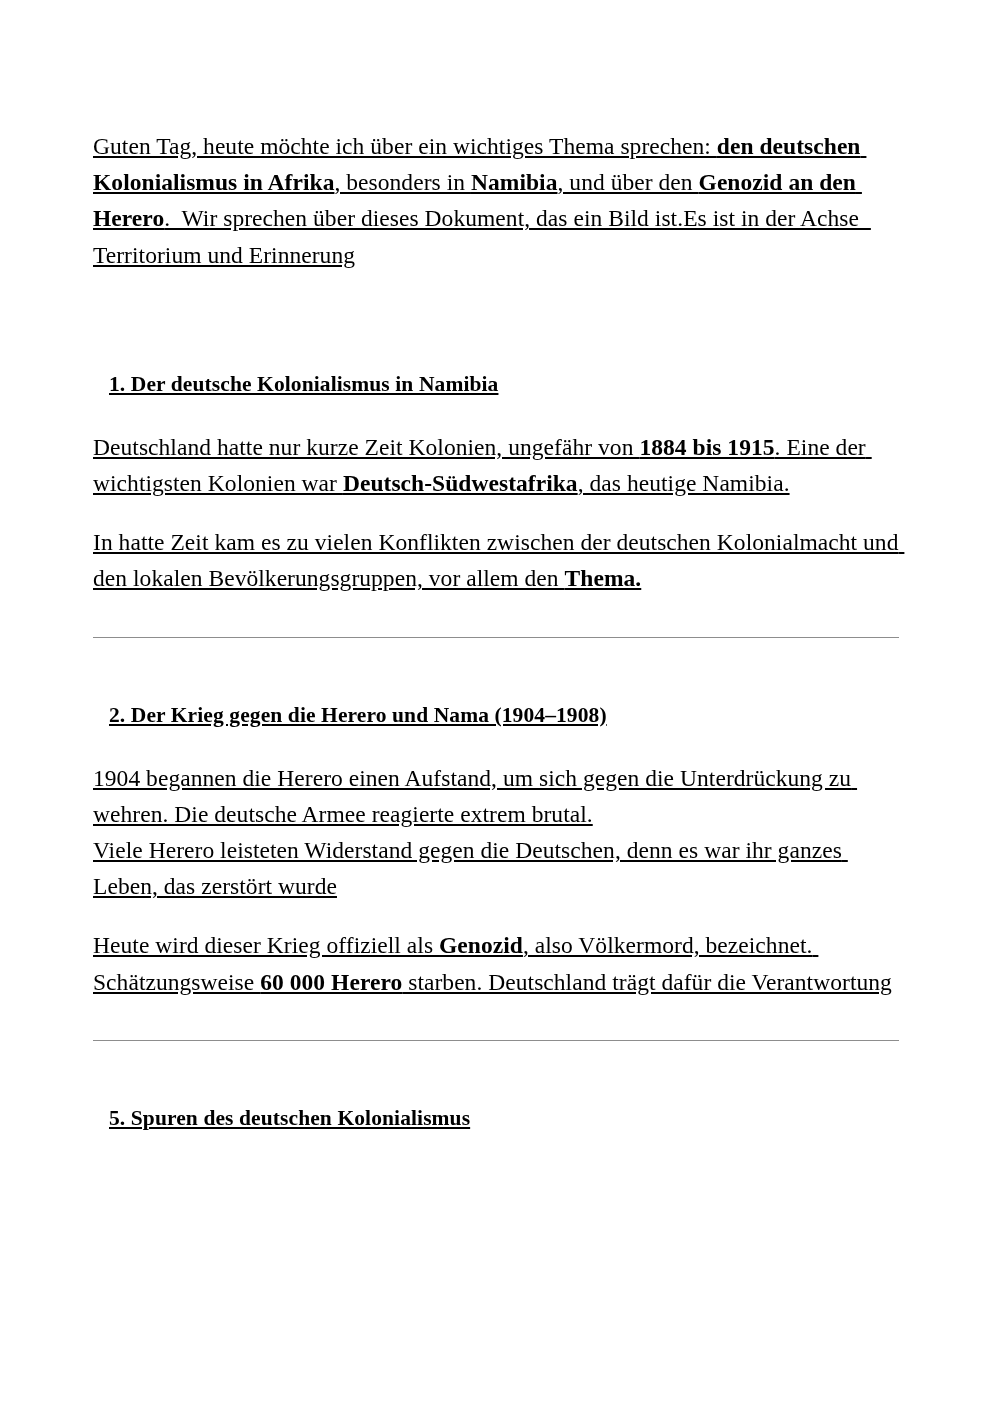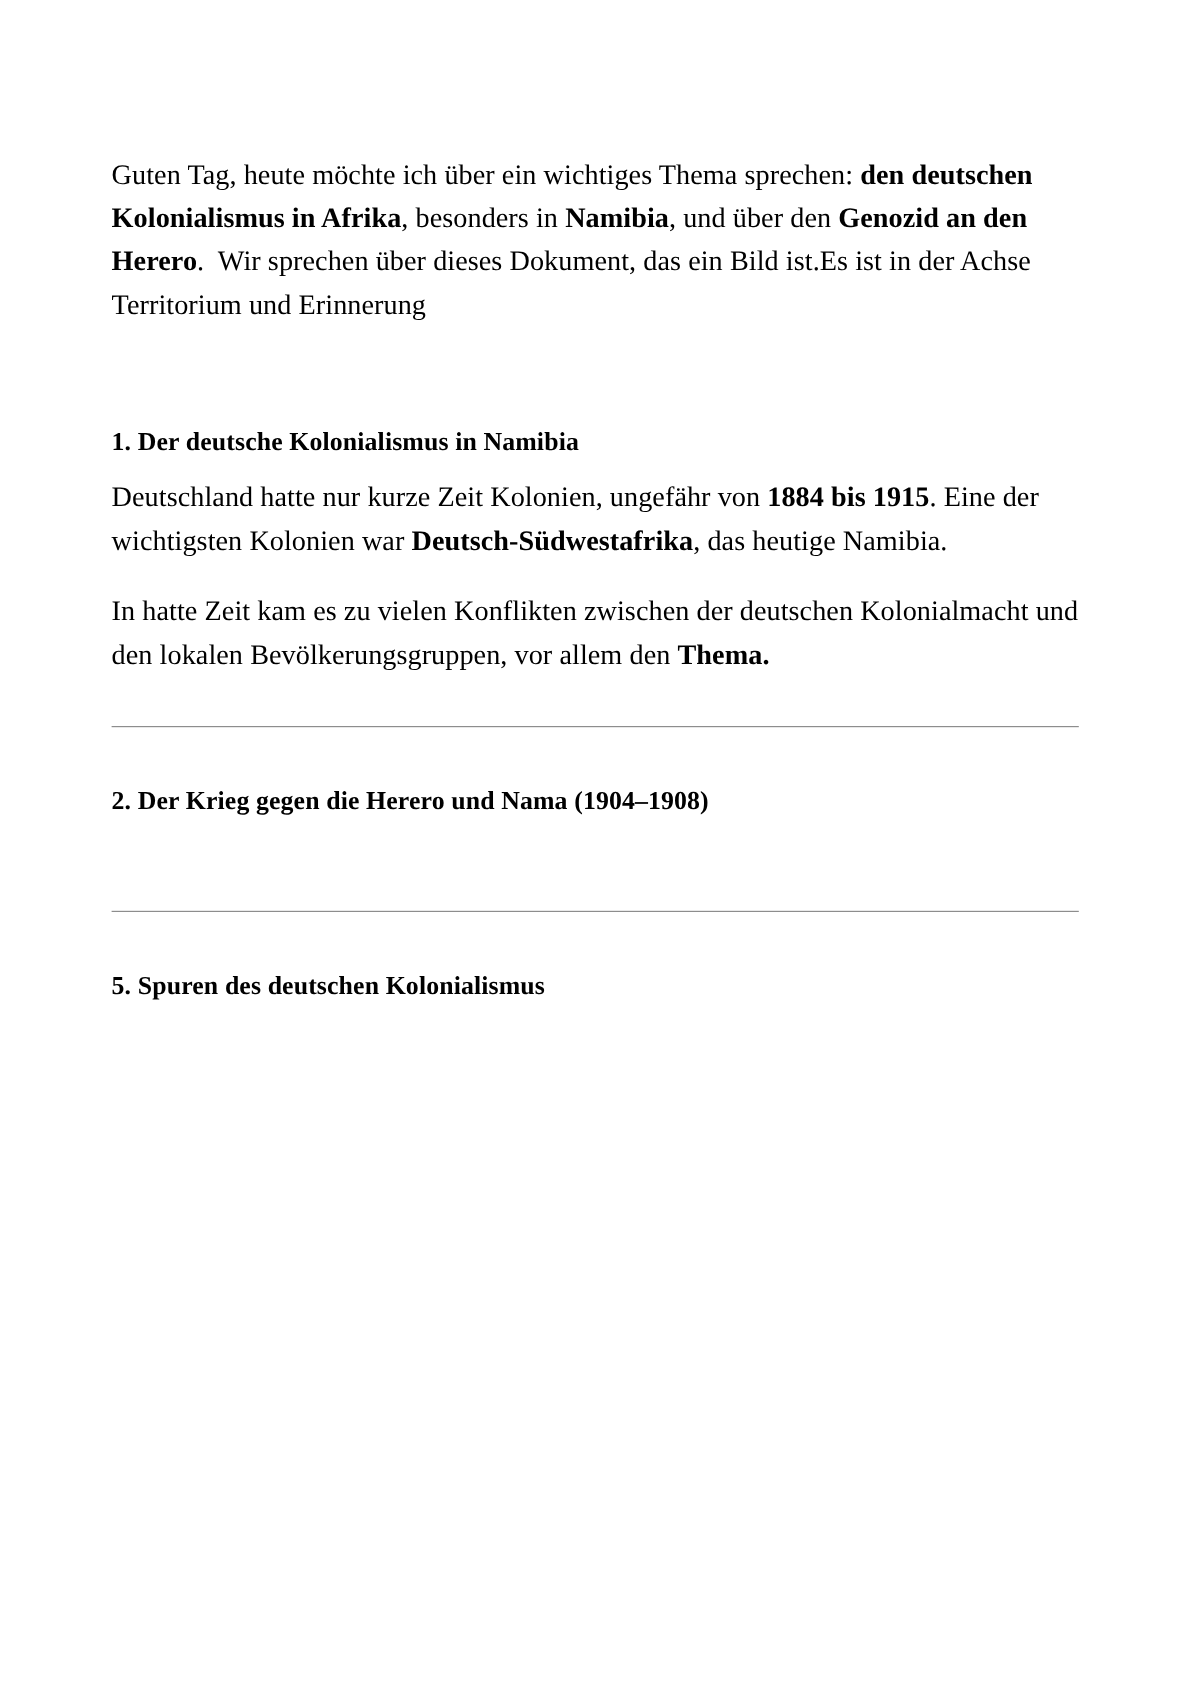--- a/index.html
+++ b/index.html
@@ -20,41 +20,42 @@
     margin: 0 auto;
     background: #ffffff;
     overflow: hidden;
     box-sizing: border-box;
   }
   .content {
     position: absolute;
     left: 93px;
     top: 128px;
     width: 806px;
+    text-decoration: underline;
   }
   
   .para {
     font-size: 23.5px;
     line-height: 36.2px;
     margin: 0;
     text-align: left;
     white-space: pre-wrap;
     letter-spacing: 0.05px;
   }
   .para b, .para strong {
     font-weight: bold;
   }
   .intro {
     margin-bottom: 0;
   }
   .heading {
     font-size: 21.5px;
     line-height: 30px;
     font-weight: bold;
-    margin: 0;
+    margin: 16px;
     letter-spacing: 0.1px;
   }
   
   .gap-intro      { height: 80px; }
   .gap-h-to-p     { height: 14px; }
   .gap-p-to-p     { height: 23px; }
   .gap-before-rule{ height: 40px; }
   .gap-after-rule { height: 46px; }
 
   .rule {
@@ -83,21 +84,24 @@
           <p class="para"><span>Deutschland hatte nur kurze Zeit Kolonien, ungefähr von </span><b>1884 bis 1915</b><span>. Eine der wichtigsten Kolonien war </span><b>Deutsch-Südwestafrika</b><span>, das heutige Namibia.</span></p>
           <div class="gap-p-to-p"></div>
           <p class="para"><span>In hatte Zeit kam es zu vielen Konflikten zwischen der deutschen Kolonialmacht und den lokalen Bevölkerungsgruppen, vor allem den </span><b>Thema.</b></p>
           <div class="gap-before-rule"></div>
           <hr class="rule" style="border-top-color: rgb(141, 141, 141);">
           <div class="gap-after-rule"></div>
         </div>
         <div>
           <p class="heading">2. Der Krieg gegen die Herero und Nama (1904–1908)</p>
           <div class="gap-h-to-p"></div>
+          <p class="para"><span>1904 begannen die Herero einen Aufstand, um sich gegen die Unterdrückung zu wehren. Die deutsche Armee reagierte extrem brutal.
+Viele Herero leisteten Widerstand gegen die Deutschen, denn es war ihr ganzes Leben, das zerstört wurde</span></p>
           <div class="gap-p-to-p"></div>
+          <p class="para"><span>Heute wird dieser Krieg offiziell als </span><b>Genozid</b><span>, also Völkermord, bezeichnet. Schätzungsweise </span><b>60 000 Herero</b><span> starben. Deutschland trägt dafür die Verantwortung</span></p>
           <div class="gap-before-rule"></div>
           <hr class="rule" style="border-top-color: rgb(141, 141, 141);">
           <div class="gap-after-rule"></div>
         </div>
         <div>
           <p class="heading">5. Spuren des deutschen Kolonialismus</p>
           <div class="gap-h-to-p"></div>
         </div>
       </div>
 

